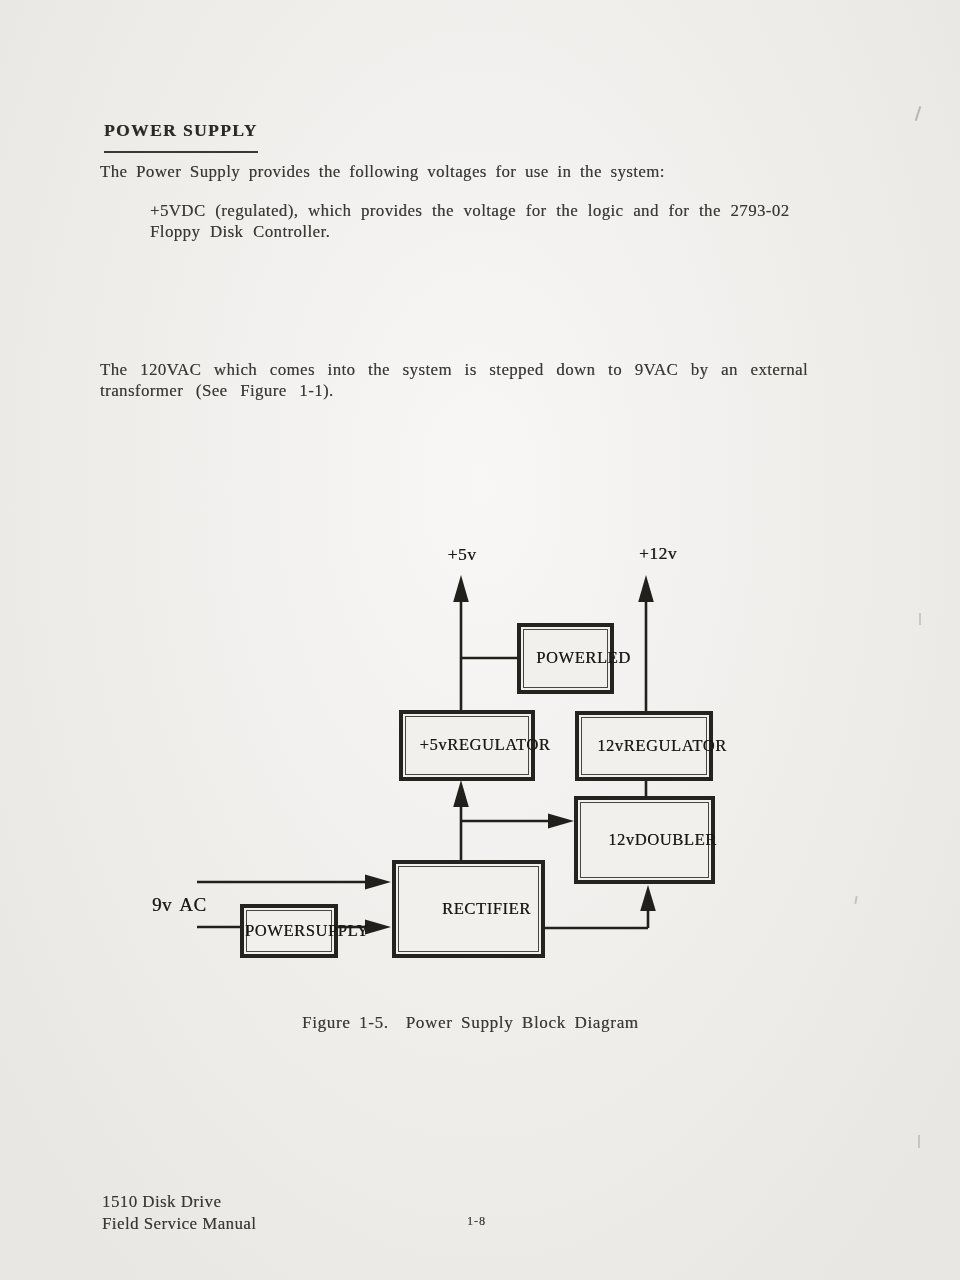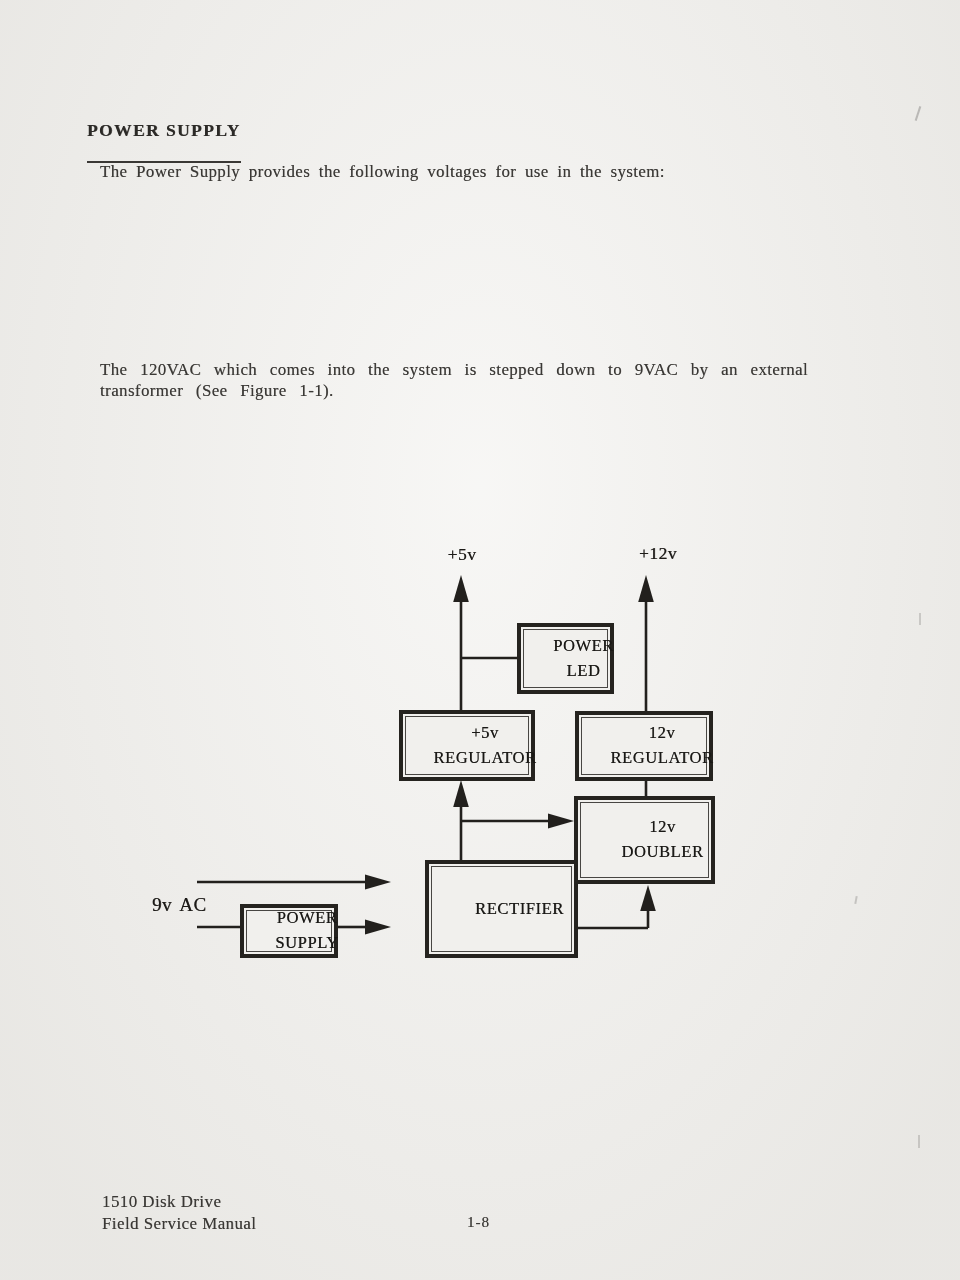--- a/index.html
+++ b/index.html
@@ -9,79 +9,81 @@
     font-family:"Liberation Serif", serif;
     color:#33312e;
   }
   .abs { position:absolute; }
   .bodytext {
     font-size:16.8px; line-height:20.8px; letter-spacing:0.45px;
     white-space:pre-wrap; color:#3a3835;
     text-shadow: 0.3px 0 0 rgba(58,56,53,0.55);
   }
   .heading {
-    left:87px; top:120px; font-size:17.5px; font-weight:bold;
+    left:104px; top:120px; font-size:17.5px; font-weight:bold;
     letter-spacing:1.4px; color:#2c2a27;
-    border-bottom:2px solid #3a3835; padding-bottom:20px;
+    border-bottom:2px solid #3a3835; padding-bottom:10px;
     text-shadow: 0.4px 0 0 rgba(44,42,39,0.6);
   }
   .intro   { left:100px; top:162px; width:680px; word-spacing:4px; }
   .bullet1 { left:150px; top:201px; width:716px; word-spacing:5px; }
   .bullet2 { left:150px; top:280px; width:716px; word-spacing:5px; }
   .para1   { left:100px; top:360px; width:766px; word-spacing:8px; }
   .para2   { left:100px; top:420px; width:766px; word-spacing:8px; }
 
   
   .dsvg { left:0; top:0; z-index:1; pointer-events:none; }
   .block {
     z-index:2; box-sizing:border-box;
     background:#f1f0ed; border:4px solid #25231f;
     box-shadow: inset 0 0 0 2px #f1f0ed, inset 0 0 0 3px rgba(42,40,36,0.85);
-    display:flex; flex-direction:column; align-items:center; justify-content:center;
+    display:flex; flex-direction:row; align-items:center; justify-content:center;
     text-align:center; color:#191815;
     font-size:16.5px; line-height:1.5; letter-spacing:0.6px;
     text-shadow: 0.35px 0 0 rgba(25,24,21,0.7);
     padding-left: 36px;
   }
   .blk-power-led   { left:517px; top:623px; width:97px;  height:71px; }
   .blk-reg5        { left:399px; top:710px; width:136px; height:71px; }
   .blk-reg12       { left:575px; top:711px; width:138px; height:70px; }
   .blk-doubler     { left:574px; top:796px; width:141px; height:88px; }
-  .blk-rectifier   { left:392px; top:860px; width:153px; height:98px;margin-left:33px; }
+  .blk-rectifier   { left:392px; top:860px; width:153px; height:98px; }
   .blk-pswitch     { left:240px; top:904px; width:98px;  height:54px; }
   .dlabel {
     z-index:2; font-size:17.5px; color:#1c1a17; letter-spacing:0.5px;
     text-shadow: 0.4px 0 0 rgba(28,26,23,0.7); white-space:pre;
   }
   .lbl-5v  { left:433px; top:544px; width:58px; text-align:center; }
   .lbl-12v { left:617px; top:543px; width:60px; text-align:right; }
   .lbl-ac  { left:152px; top:894px; font-size:19px; word-spacing:3px; }
   .caption {
     left:302px; top:1013px; font-size:17px; letter-spacing:0.7px;
     word-spacing:3.5px; color:#3a3835; white-space:pre;
     text-shadow: 0.3px 0 0 rgba(58,56,53,0.55);
   }
   .footer { left:102px; top:1191px; font-size:16.8px; line-height:21.6px;
     color:#3a3835; letter-spacing:0.5px; text-shadow:0.3px 0 0 rgba(58,56,53,0.55); }
-  .pagenum { left:467px; top:1214px; font-size:15px; color:#3a3835;
+  .pagenum { left:467px; top:1214px; font-size:12px; color:#3a3835;
     letter-spacing:1px; text-shadow:0.3px 0 0 rgba(58,56,53,0.55); }
 
   .artifact { z-index:1; background:#8a8885; opacity:0.5; }
   .art1 { left:917px; top:106px;  width:2px; height:15px; transform:rotate(18deg); }
   .art2 { left:919px; top:613px;  width:2px; height:12px; opacity:0.35; }
   .art3 { left:855px; top:896px;  width:2px; height:8px;  transform:rotate(10deg); opacity:0.4; }
   .art4 { left:918px; top:1135px; width:2px; height:13px; opacity:0.35; }
 </style>
 </head>
 <body>
 
 <div class="page">
 
   <div class="abs heading">POWER SUPPLY</div>
   <div class="abs bodytext intro">The Power Supply provides the following voltages for use in the system:</div>
+  <div class="abs bodytext bullet1">+5VDC (regulated), which provides the voltage for the logic and for the 2793-02
+Floppy Disk Controller.</div>
   <div class="abs bodytext para1">The 120VAC which comes into the system is stepped down to 9VAC by an external
 transformer (See Figure 1-1).</div>
 
   <svg class="abs dsvg" width="960" height="1280" viewBox="0 0 960 1280">
     <g stroke="#22201d" stroke-width="2.6" fill="none">
       <line x1="461" y1="601" x2="461" y2="712"></line>
       <line x1="646" y1="601" x2="646" y2="713"></line>
       <line x1="461" y1="658" x2="519" y2="658"></line>
       <line x1="646" y1="779" x2="646" y2="798"></line>
       <line x1="461" y1="806" x2="461" y2="862"></line>
@@ -124,20 +126,21 @@
     <span>DOUBLER</span>
   </div>
   <div class="abs block blk-rectifier">
     <span>RECTIFIER</span>
   </div>
   <div class="abs block blk-pswitch">
     <span>POWER</span>
     <span>SUPPLY</span>
   </div>
 
+  <div class="abs caption">Figure 1-5.  Power Supply Block Diagram</div>
 
   <div class="abs footer">
     <div>1510 Disk Drive</div>
     <div>Field Service Manual</div>
   </div>
   <div class="abs pagenum">1-8</div>
 
   <div class="abs artifact art1"></div>
   <div class="abs artifact art2"></div>
   <div class="abs artifact art3"></div>

